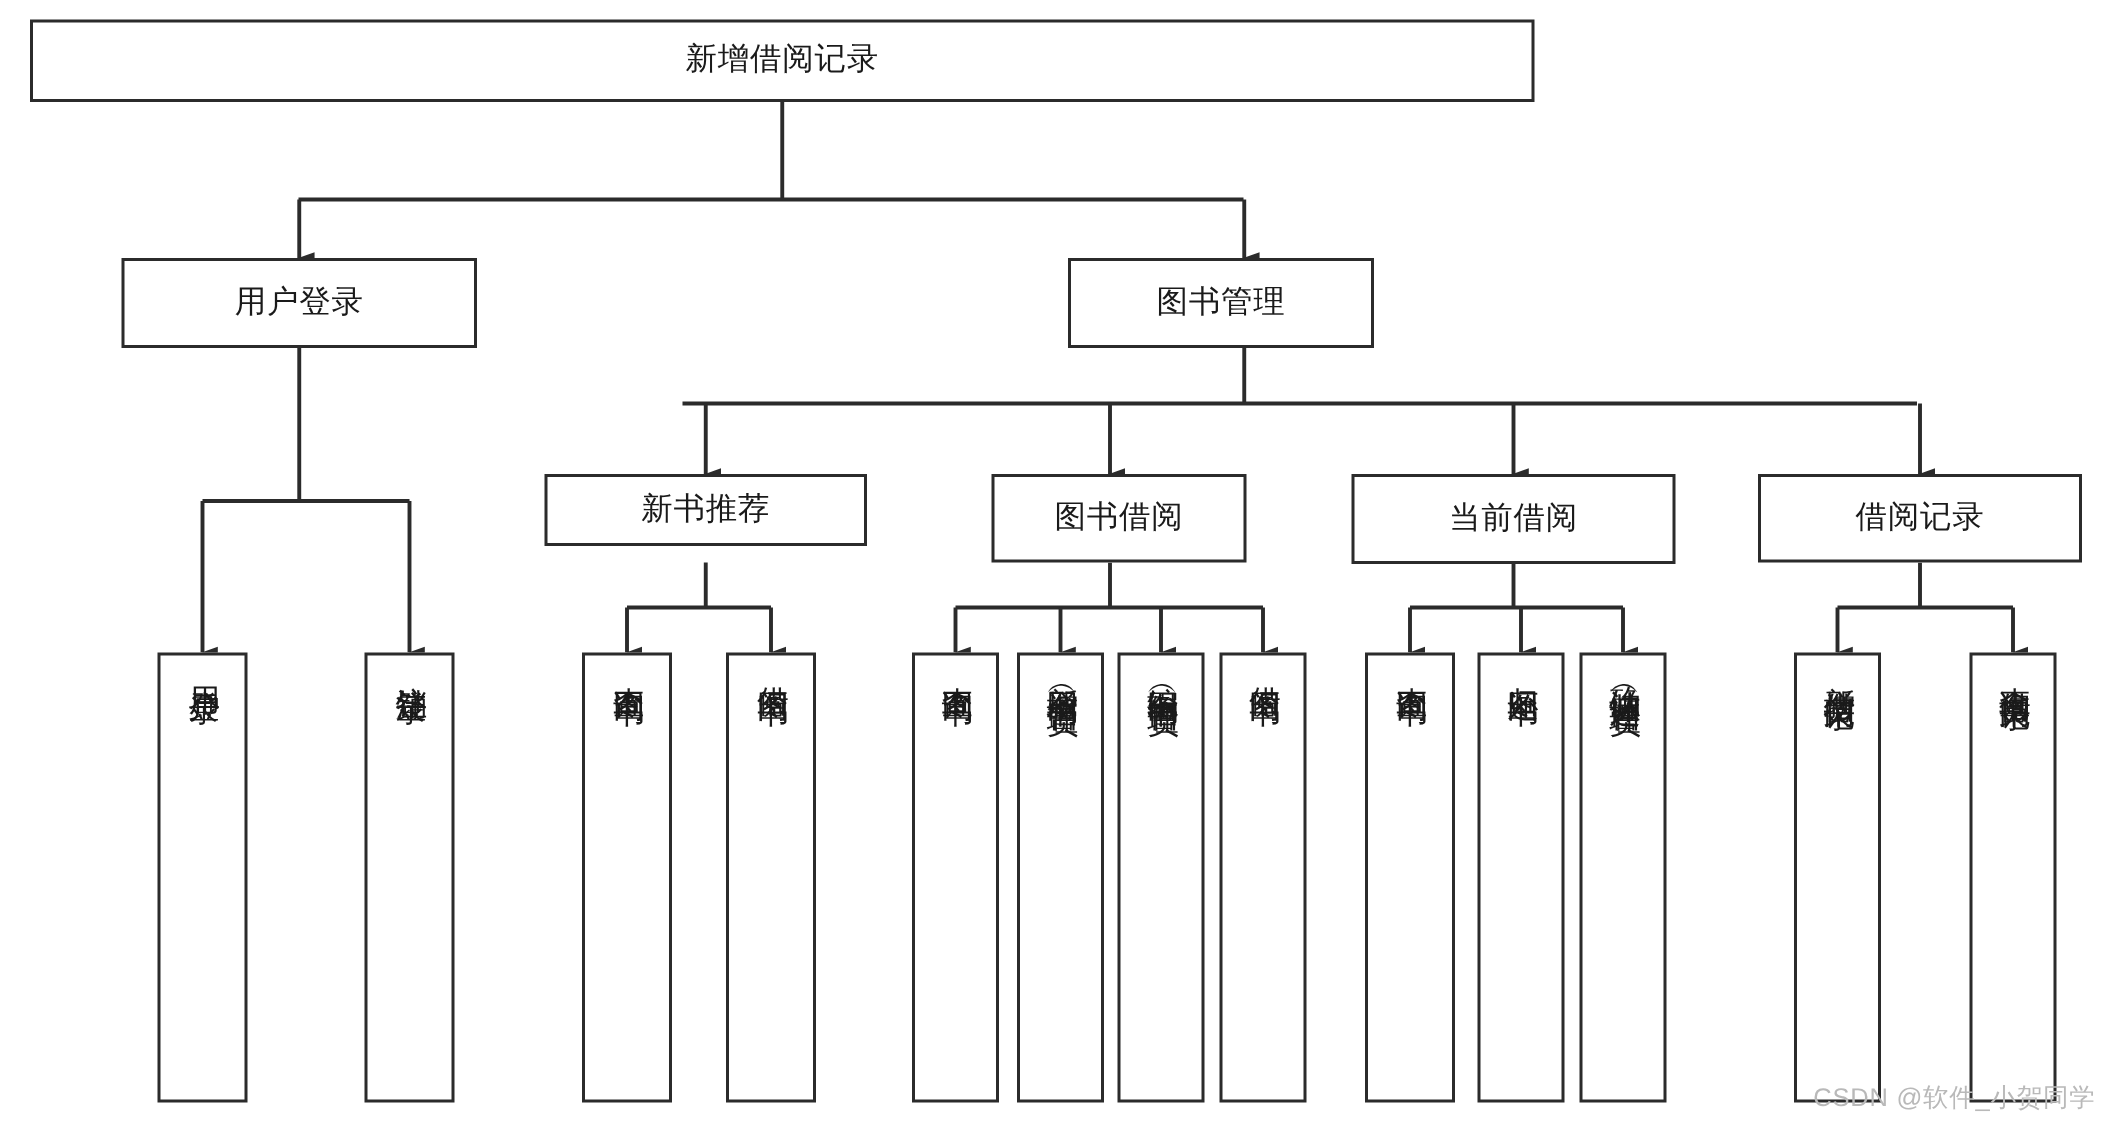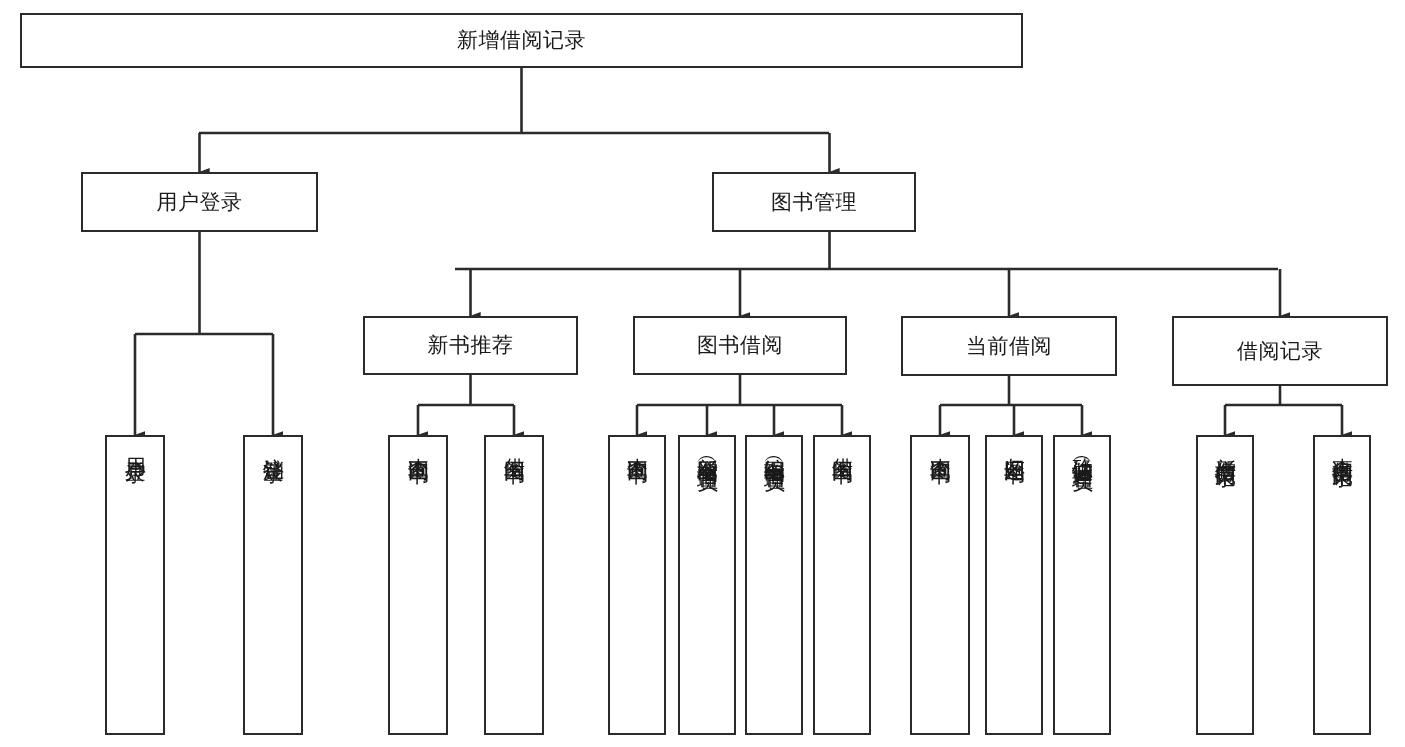--- a/index.html
+++ b/index.html
@@ -121,30 +121,30 @@
   <div id="node-layer">
       <div class="node horiz" style="left: 20px; top: 13px; width: 1003px; height: 55px;">
         <span class="node-label">新增借阅记录</span>
       </div>
       <div class="node horiz" style="left: 81px; top: 172px; width: 237px; height: 60px;">
         <span class="node-label">用户登录</span>
       </div>
       <div class="node horiz" style="left: 712px; top: 172px; width: 204px; height: 60px;">
         <span class="node-label">图书管理</span>
       </div>
-      <div class="node horiz" style="left: 363px; top: 316px; width: 215px; height: 59px;">
+      <div class="node horiz" style="left: 363px; top: 316px; width: 215px; height: 48px;">
         <span class="node-label">新书推荐</span>
       </div>
-      <div class="node horiz" style="left: 633px; top: 316px; width: 214px; height: 59px;">
+      <div class="node horiz" style="left: 661px; top: 316px; width: 170px; height: 59px;">
         <span class="node-label">图书借阅</span>
       </div>
       <div class="node horiz" style="left: 901px; top: 316px; width: 216px; height: 60px;">
         <span class="node-label">当前借阅</span>
       </div>
-      <div class="node horiz" style="left: 1172px; top: 316px; width: 216px; height: 70px;">
+      <div class="node horiz" style="left: 1172px; top: 316px; width: 216px; height: 59px;">
         <span class="node-label">借阅记录</span>
       </div>
       <div class="node vert" style="left: 105px; top: 435px; width: 60px; height: 300px;">
         <span class="node-label">用户登录</span>
       </div>
       <div class="node vert" style="left: 243px; top: 435px; width: 60px; height: 300px;">
         <span class="node-label">注销登录</span>
       </div>
       <div class="node vert" style="left: 388px; top: 435px; width: 60px; height: 300px;">
         <span class="node-label">查询图书</span>
@@ -174,13 +174,14 @@
         <span class="node-label">确认归还（管理员）</span>
       </div>
       <div class="node vert" style="left: 1196px; top: 435px; width: 58px; height: 300px;">
         <span class="node-label">新增借阅记录</span>
       </div>
       <div class="node vert" style="left: 1313px; top: 435px; width: 58px; height: 300px;">
         <span class="node-label">查询借阅记录</span>
       </div>
     </div>
 
+  <div id="watermark">CSDN @软件_小贺同学</div>
 </div>
 
 </body></html>

